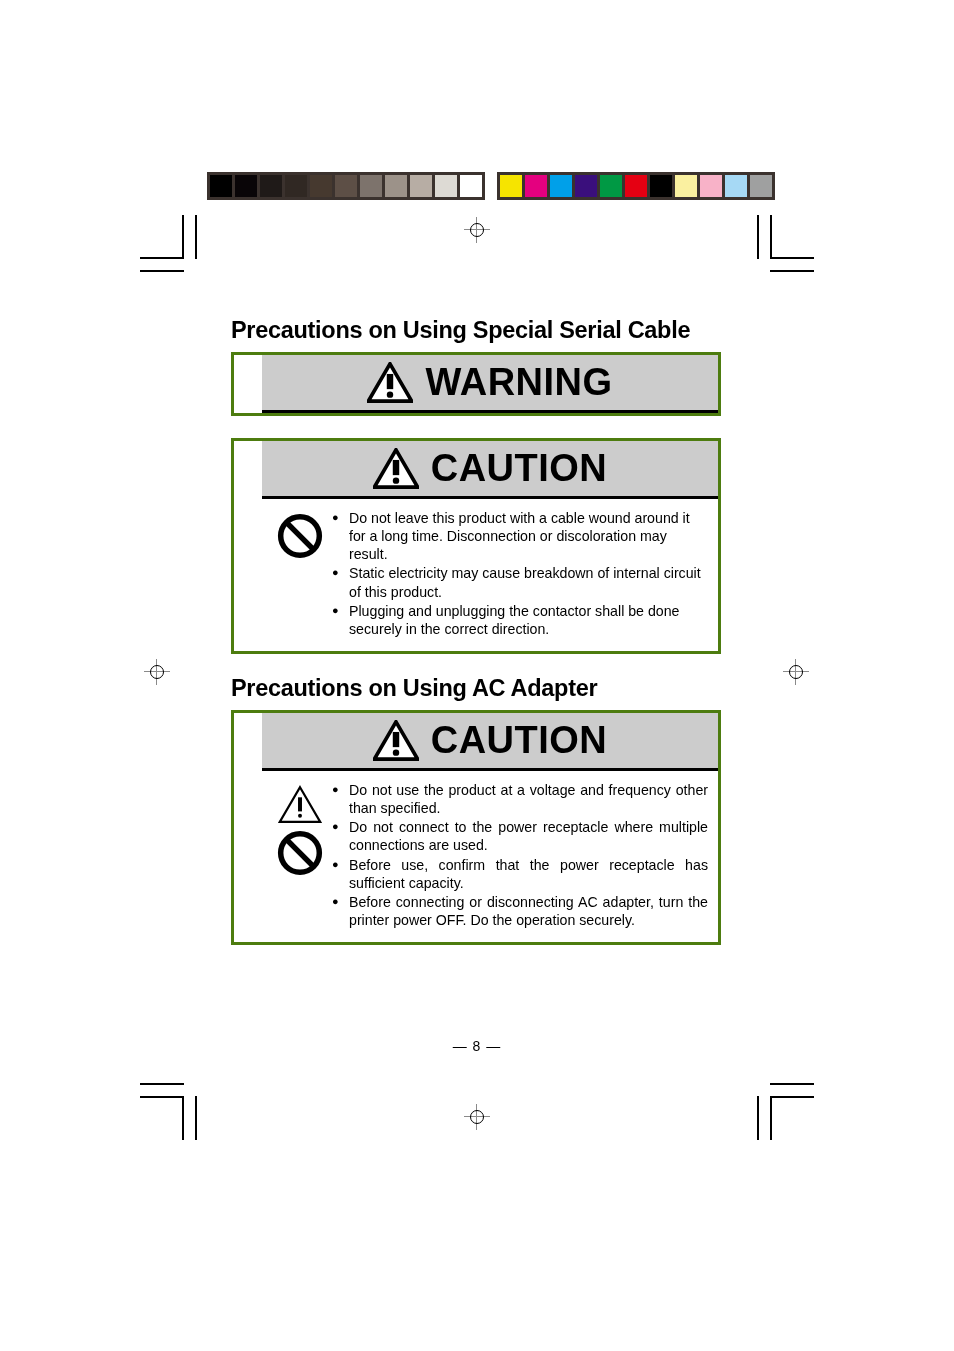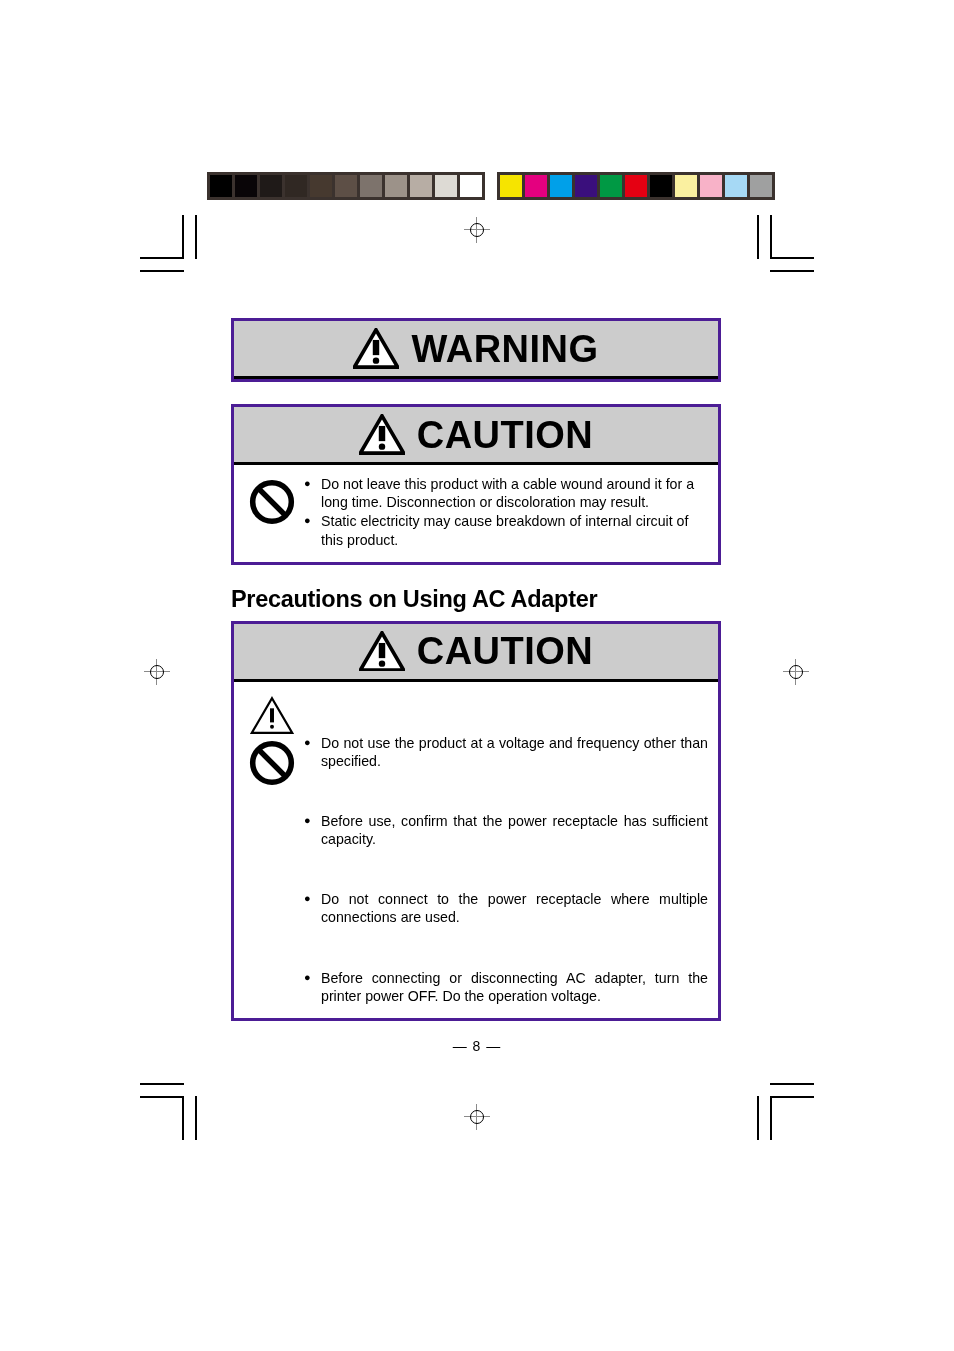--- a/index.html
+++ b/index.html
@@ -78,25 +78,26 @@
     font-weight: bold;
     letter-spacing: -0.3px;
     line-height: 1.1;
     margin: 0 0 8px 0;
     white-space: nowrap;
   }
   #heading-ac-adapter { margin-top: 16px; }
 
   
   .alert-box {
-    border: 3px solid #4c1d95;
+    border: 3px solid #4d7c0f;
     box-sizing: border-box;
     width: 490px;
     background: #ffffff;
     margin-bottom: 22px;
+    padding-left: 28px;
   }
   .alert-header {
     background: #cccccc;
     border-bottom: 3px solid #000000;
     display: flex;
     align-items: center;
     justify-content: center;
     height: 55px;
   }
   .alert-header-label {
@@ -134,21 +135,21 @@
     margin-bottom: 1px;
   }
   .alert-list li::before {
     content: "\25CF";
     position: absolute;
     left: 0;
     top: 0;
     font-size: 11px;
     line-height: 1.55;
   }
-  .alert-list.justified li { text-align: justify; margin-top: 42px; }
+  .alert-list.justified li { text-align: justify; }
 
   
   #page-number {
     position: absolute;
     left: 0;
     top: 1038px;
     width: 954px;
     text-align: center;
     font-size: 14px;
     letter-spacing: 1px;
@@ -224,20 +225,21 @@
   <div class="v-line"></div>
   <div class="ring"></div>
 </div>
 <div class="reg-target" style="left:783px; top:659px;">
   <div class="h-line"></div>
   <div class="v-line"></div>
   <div class="ring"></div>
 </div>
 
 <div id="page-content">
+    <h2 class="section-heading">Precautions on Using Special Serial Cable</h2>
     <div class="alert-box">
       <div class="alert-header" style="background: rgb(204, 204, 204);">
         <span style="line-height: 0;"><svg width="46" height="40.48" viewBox="0 0 100 88">
             <polygon points="50,4 97,85 3,85" fill="#ffffff" stroke="#000" stroke-width="8" stroke-linejoin="miter"></polygon>
             <rect x="43" y="26" width="14" height="33" fill="#000"></rect>
             <circle cx="50" cy="71" r="7" fill="#000"></circle>
           </svg></span>
         <span class="alert-header-label">WARNING</span>
       </div>
     </div>
@@ -253,20 +255,21 @@
       <div class="alert-body">
         <div class="alert-icons">
           <span style="line-height: 0;"><svg width="46" height="46" viewBox="0 0 100 100">
               <circle cx="50" cy="50" r="42" fill="none" stroke="#000" stroke-width="12"></circle>
               <line x1="21" y1="21" x2="79" y2="79" stroke="#000" stroke-width="12"></line>
             </svg></span>
         </div>
         <ul class="alert-list">
           <li>Do not leave this product with a cable wound around it for a long time.  Disconnection or discoloration may result.</li>
           <li>Static electricity may cause breakdown of internal circuit of this product.</li>
+          <li>Plugging and unplugging the contactor shall be done securely in the correct direction.</li>
         </ul>
       </div>
     </div>
     <h2 class="section-heading" id="heading-ac-adapter">Precautions on Using AC Adapter</h2>
     <div class="alert-box">
       <div class="alert-header" style="background: rgb(204, 204, 204);">
         <span style="line-height: 0;"><svg width="46" height="40.48" viewBox="0 0 100 88">
             <polygon points="50,4 97,85 3,85" fill="#ffffff" stroke="#000" stroke-width="8" stroke-linejoin="miter"></polygon>
             <rect x="43" y="26" width="14" height="33" fill="#000"></rect>
             <circle cx="50" cy="71" r="7" fill="#000"></circle>
@@ -281,21 +284,21 @@
               <circle cx="50" cy="70" r="4.5" fill="#000"></circle>
             </svg></span>
           <div class="icon-gap"></div>
           <span style="line-height: 0;"><svg width="46" height="46" viewBox="0 0 100 100">
               <circle cx="50" cy="50" r="42" fill="none" stroke="#000" stroke-width="12"></circle>
               <line x1="21" y1="21" x2="79" y2="79" stroke="#000" stroke-width="12"></line>
             </svg></span>
         </div>
         <ul class="alert-list justified">
           <li>Do not use the product at a voltage and frequency other than specified.</li>
+          <li>Do not connect to the power receptacle where multiple connections are used.</li>
           <li>Before use, confirm that the power receptacle has sufficient capacity.</li>
-          <li>Do not connect to the power receptacle where multiple connections are used.</li>
-          <li>Before connecting or disconnecting AC adapter, turn the printer power OFF. Do the operation voltage.</li>
+          <li>Before connecting or disconnecting AC adapter, turn the printer power OFF. Do the operation securely.</li>
         </ul>
       </div>
     </div>
   </div>
 
 <div id="page-number">— 8 —</div>
 
 </body></html>

